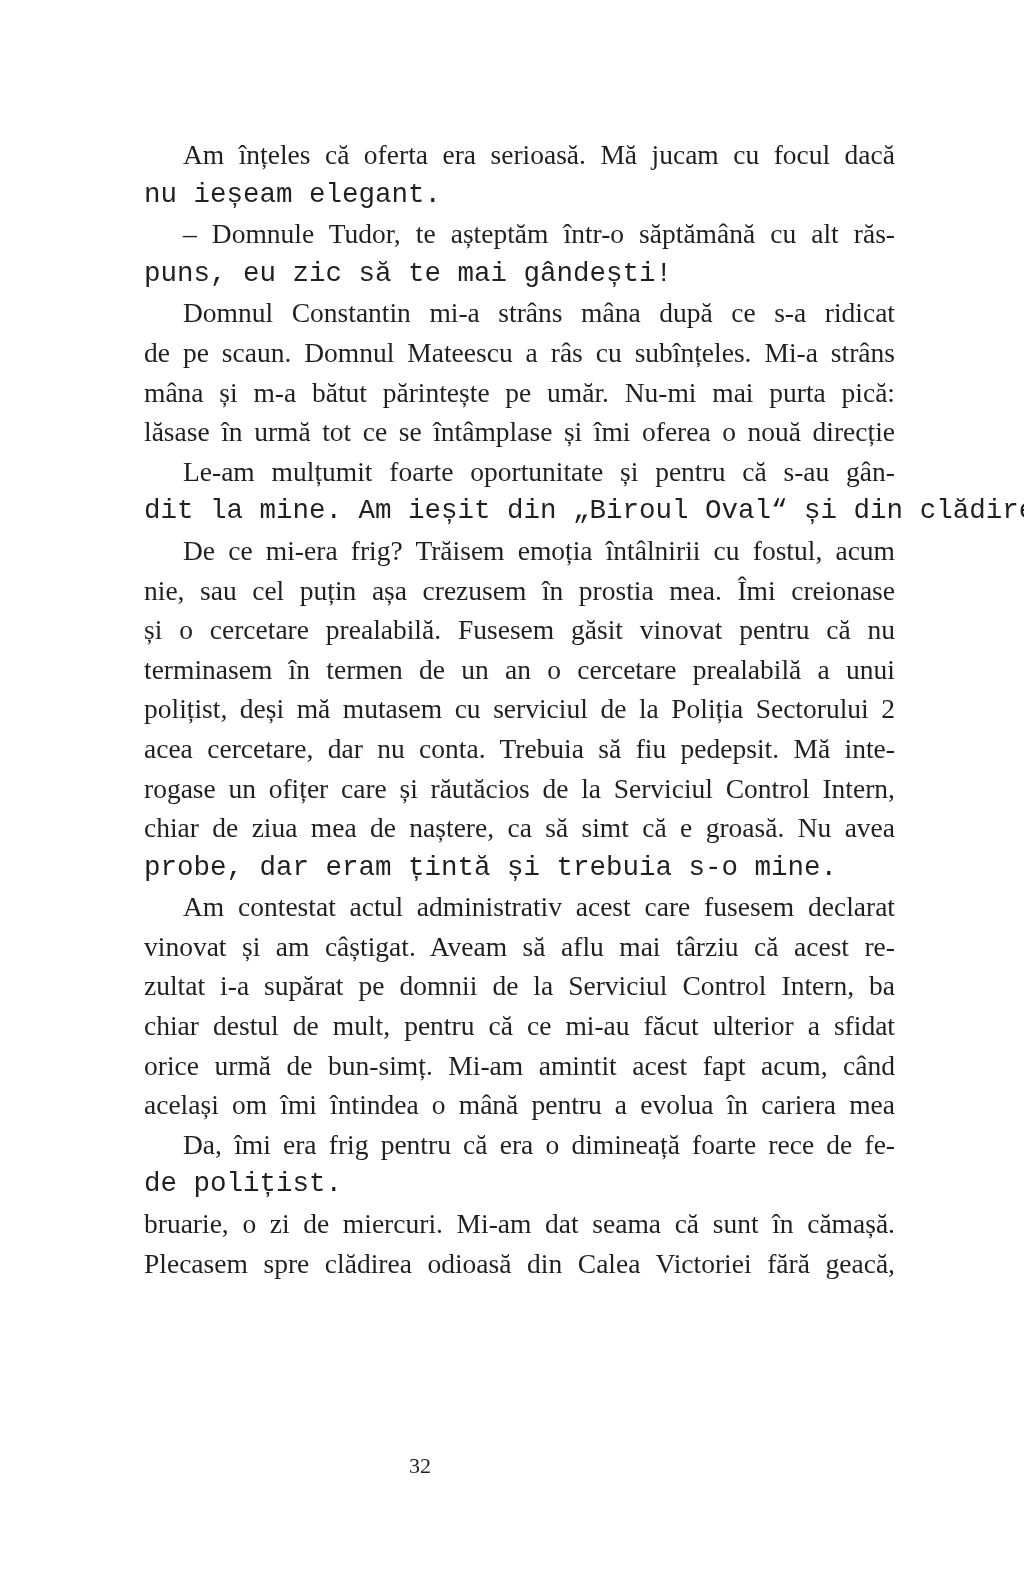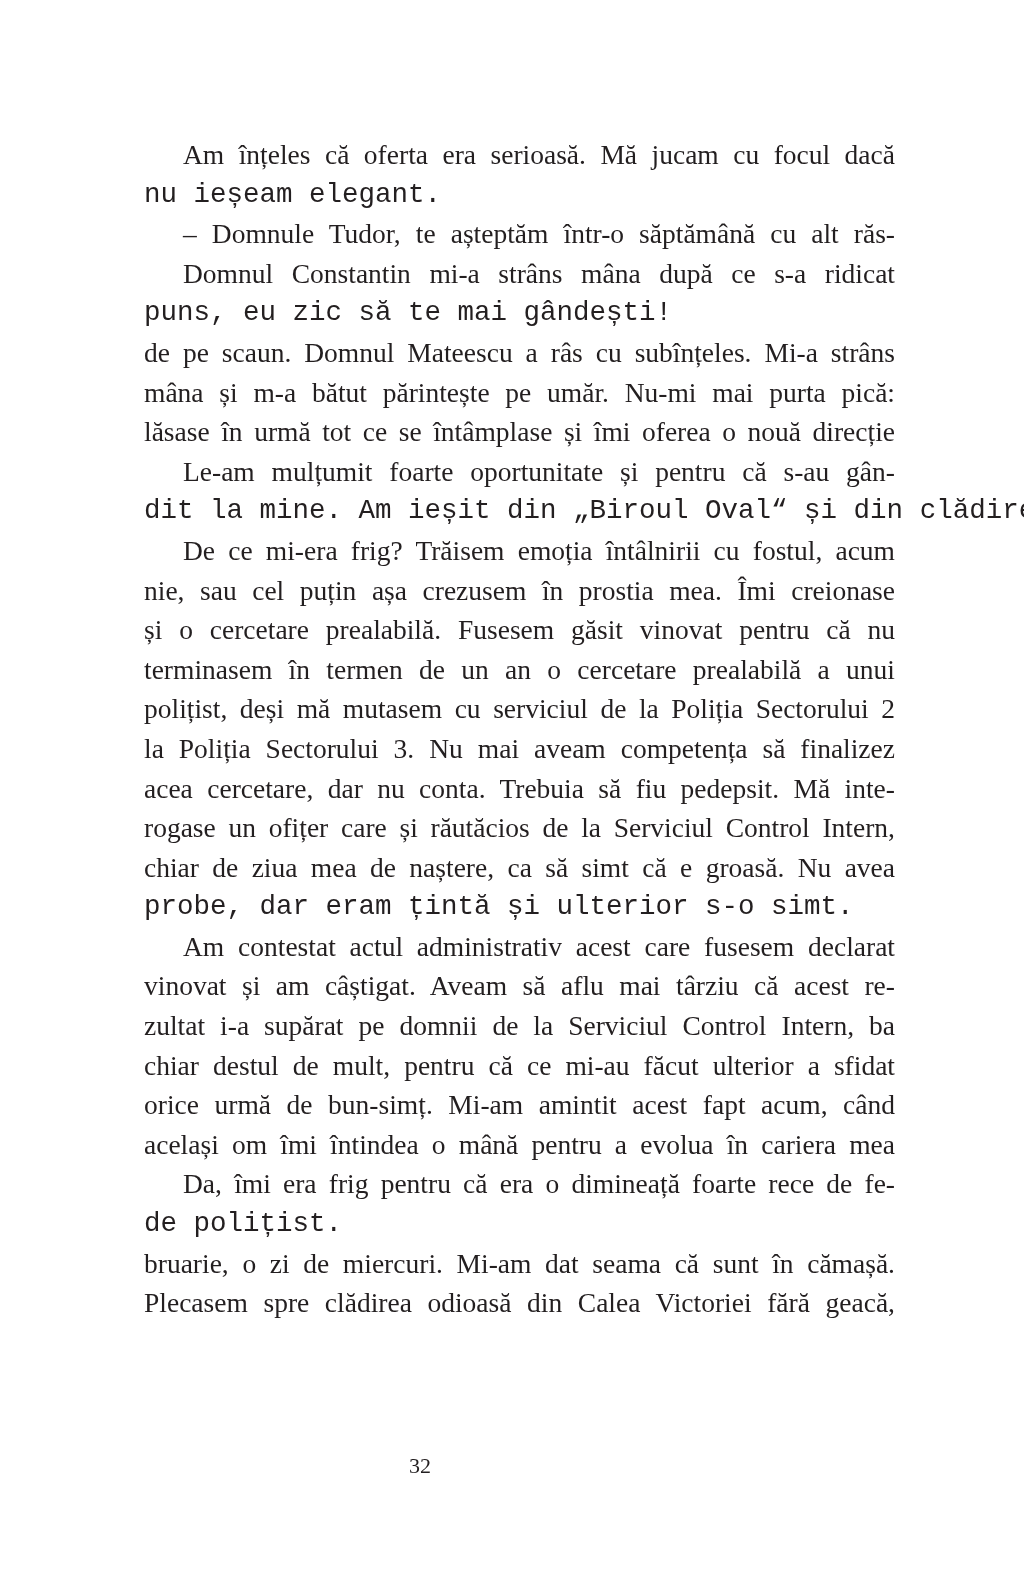--- a/index.html
+++ b/index.html
@@ -58,37 +58,36 @@
     }
   </style>
 </head>
 <body>
 
 <div class="page">
   <div class="text-block">
     <div class="line indent">Am înțeles că oferta era serioasă. Mă jucam cu focul dacă</div>
     <div class="line last">nu ieșeam elegant.</div>
     <div class="line indent">– Domnule Tudor, te așteptăm într-o săptămână cu alt răs-</div>
+    <div class="line last">puns, eu zic să te mai gândești!</div>
     <div class="line indent">Domnul Constantin mi-a strâns mâna după ce s-a ridicat</div>
-    <div class="line last">puns, eu zic să te mai gândești!</div>
     <div class="line">de pe scaun. Domnul Mateescu a râs cu subînțeles. Mi-a strâns</div>
     <div class="line">mâna și m-a bătut părintește pe umăr. Nu-mi mai purta pică:</div>
     <div class="line">lăsase în urmă tot ce se întâmplase și îmi oferea o nouă direcție</div>
     <div class="line indent">Le-am mulțumit foarte oportunitate și pentru că s-au gân-</div>
     <div class="line last">dit la mine. Am ieșit din „Biroul Oval“ și din clădire.</div>
     <div class="line indent">De ce mi-era frig? Trăisem emoția întâlnirii cu fostul, acum</div>
     <div class="line">nie, sau cel puțin așa crezusem în prostia mea. Îmi creionase</div>
     <div class="line">și o cercetare prealabilă. Fusesem găsit vinovat pentru că nu</div>
     <div class="line">terminasem în termen de un an o cercetare prealabilă a unui</div>
     <div class="line">polițist, deși mă mutasem cu serviciul de la Poliția Sectorului 2</div>
-    <div class="line">la Poliția Sectorului 3. Nu mai aveam competența să finalizez</div>
     <div class="line">acea cercetare, dar nu conta. Trebuia să fiu pedepsit. Mă inte-</div>
     <div class="line">rogase un ofițer care și răutăcios de la Serviciul Control Intern,</div>
     <div class="line">chiar de ziua mea de naștere, ca să simt că e groasă. Nu avea</div>
-    <div class="line last">probe, dar eram țintă și ulterior s-o simt.</div>
+    <div class="line last">probe, dar eram țintă și trebuia s-o mine.</div>
     <div class="line indent">Am contestat actul administrativ acest care fusesem declarat</div>
     <div class="line">vinovat și am câștigat. Aveam să aflu mai târziu că acest re-</div>
     <div class="line">zultat i-a supărat pe domnii de la Serviciul Control Intern, ba</div>
     <div class="line">chiar destul de mult, pentru că ce mi-au făcut ulterior a sfidat</div>
     <div class="line">orice urmă de bun-simț. Mi-am amintit acest fapt acum, când</div>
     <div class="line">același om îmi întindea o mână pentru a evolua în cariera mea</div>
     <div class="line indent">Da, îmi era frig pentru că era o dimineață foarte rece de fe-</div>
     <div class="line last">de polițist.</div>
     <div class="line">bruarie, o zi de miercuri. Mi-am dat seama că sunt în cămașă.</div>
     <div class="line">Plecasem spre clădirea odioasă din Calea Victoriei fără geacă,</div>

